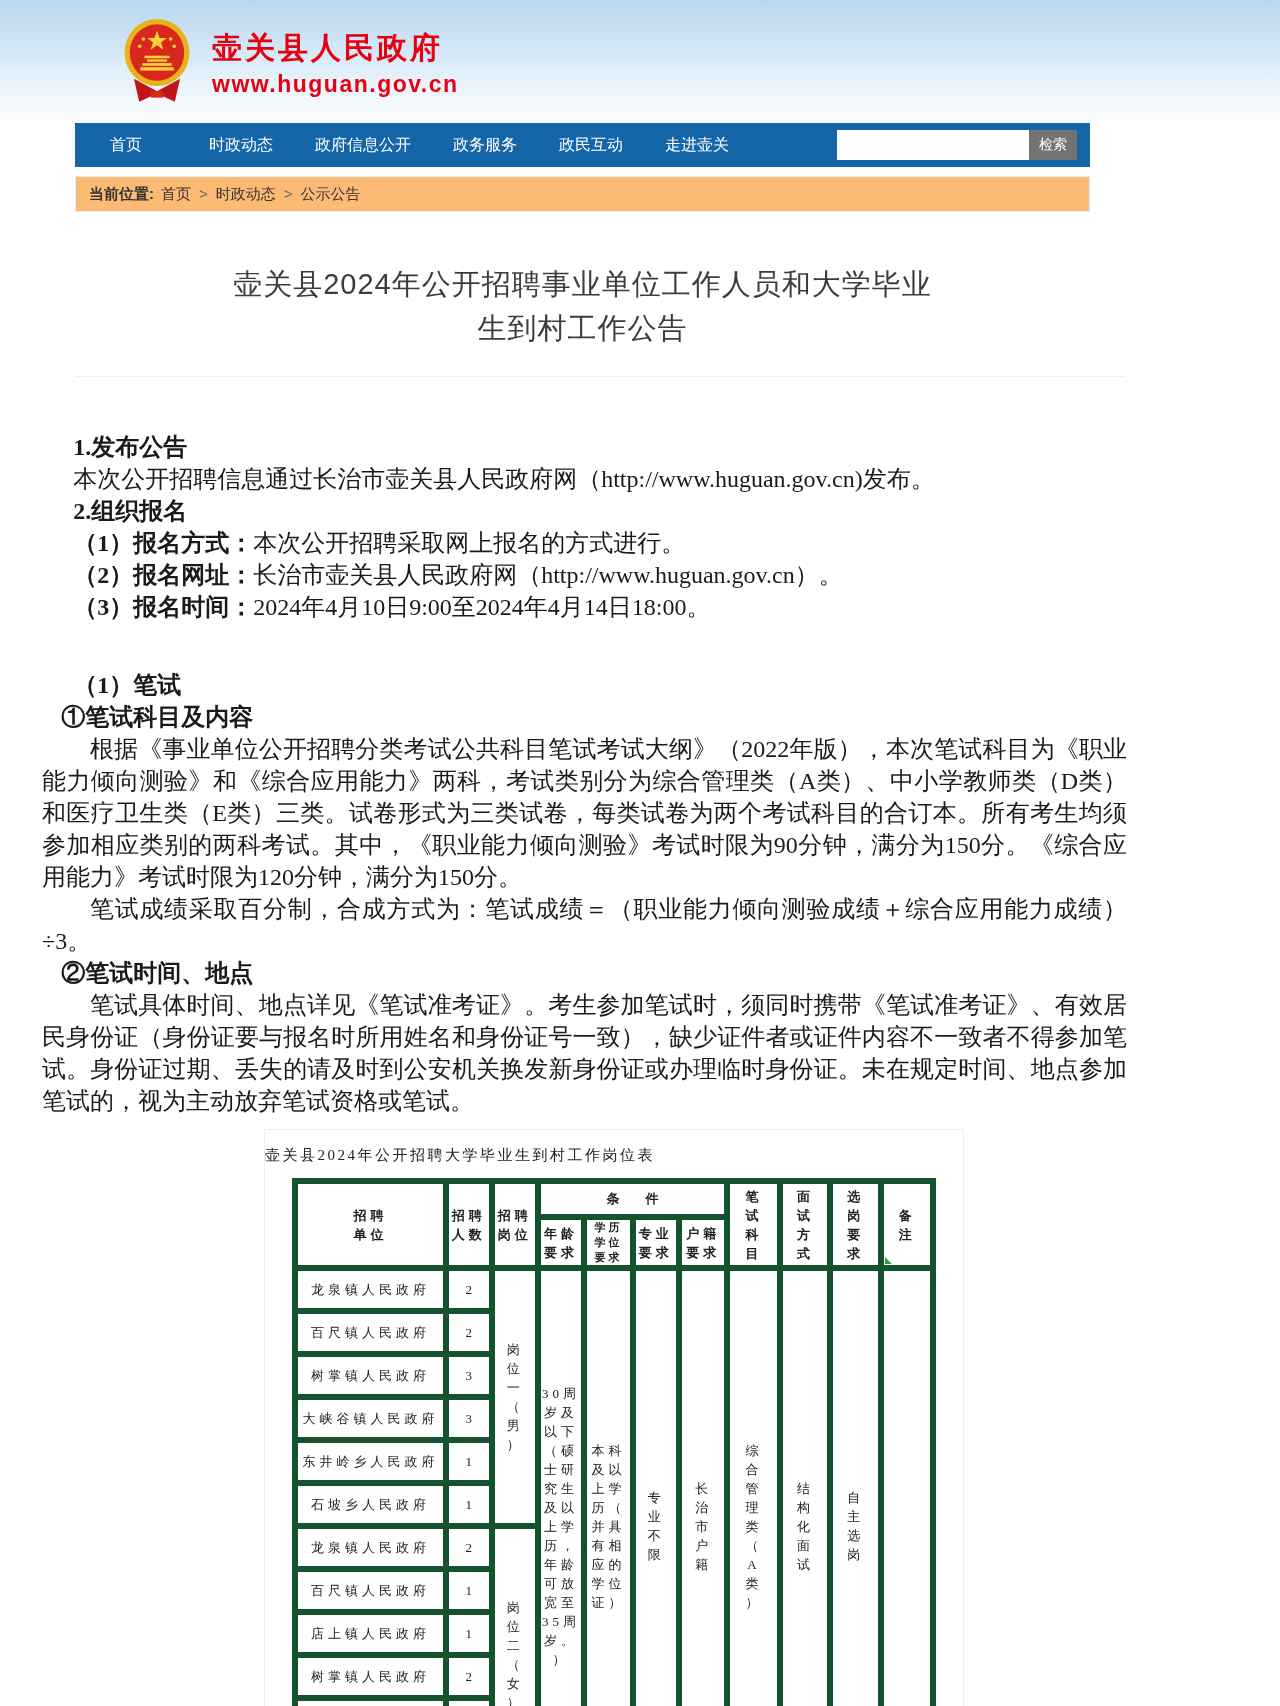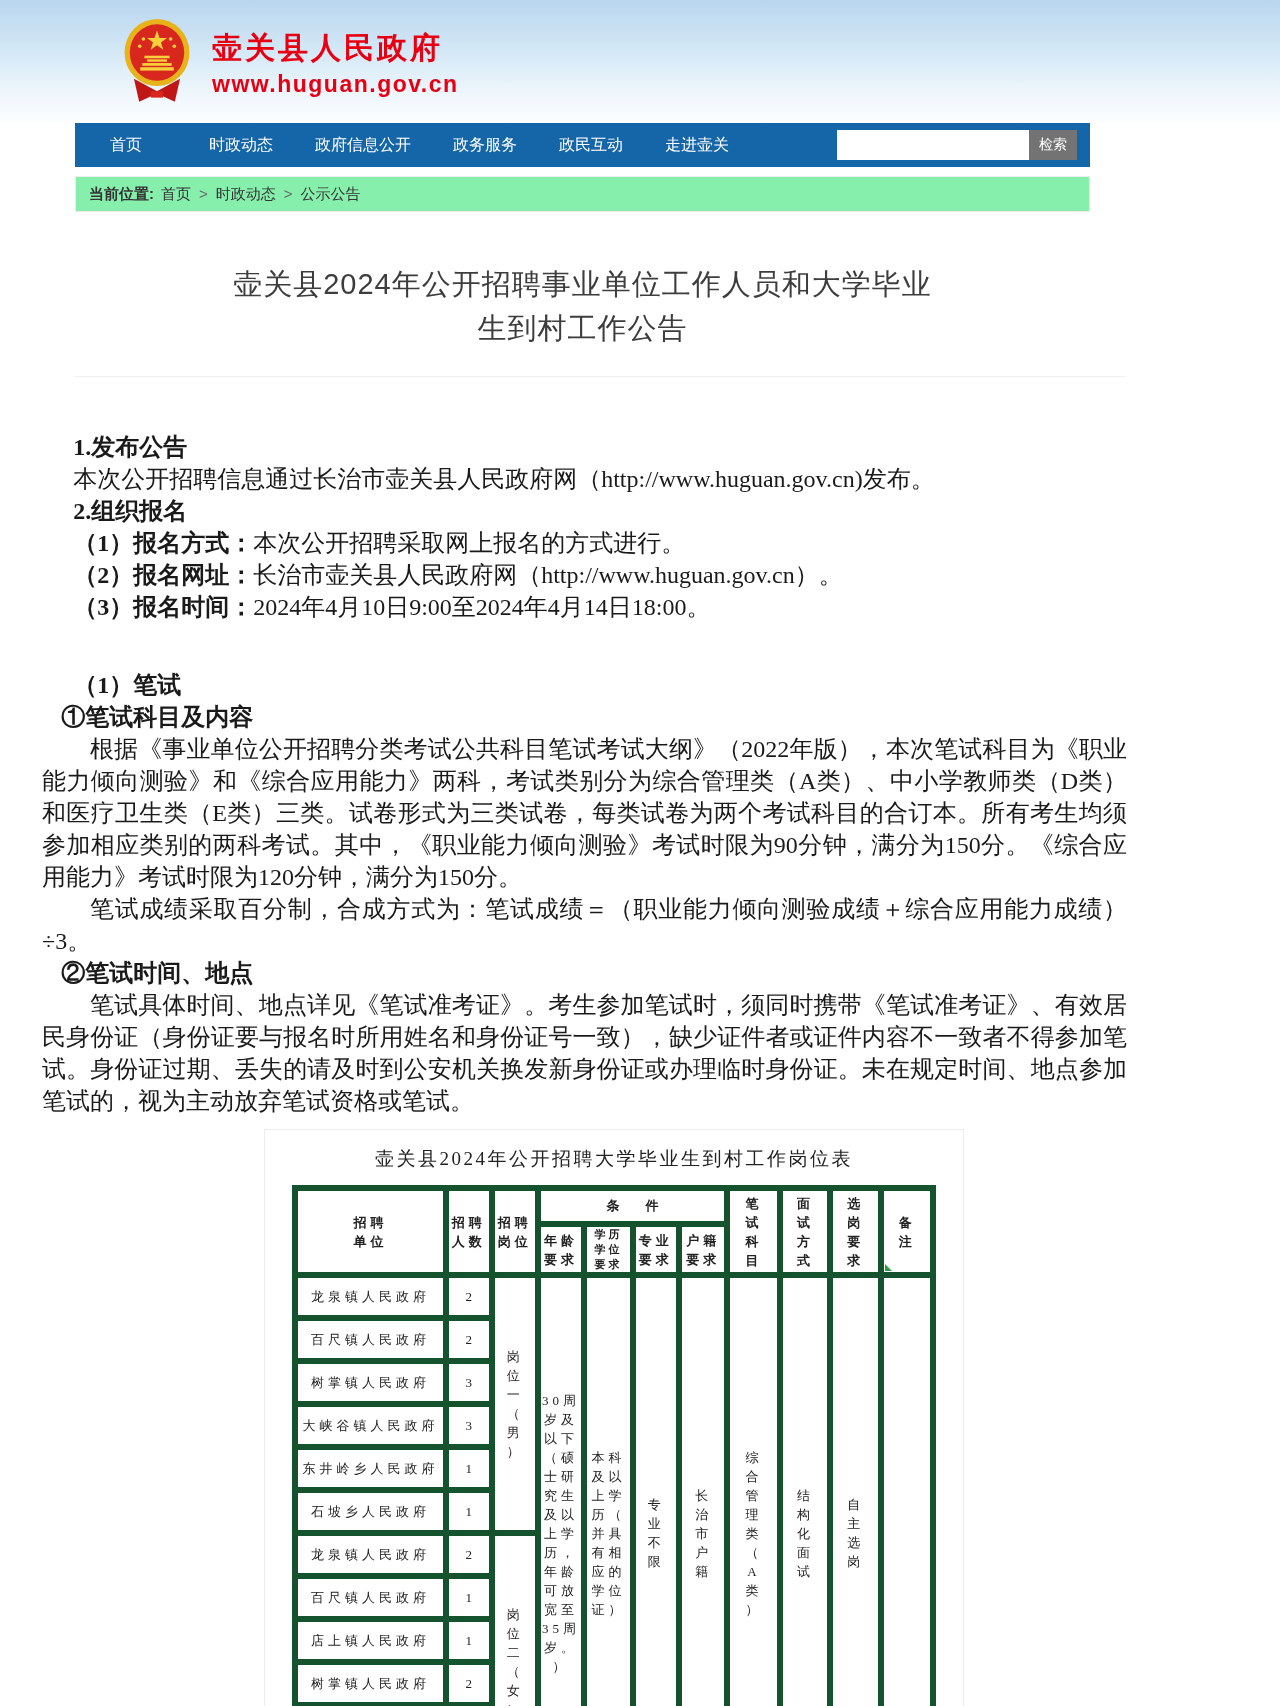--- a/index.html
+++ b/index.html
@@ -33,21 +33,21 @@
     width:192px; height:30px; border:none; outline:none; box-sizing:border-box;
     padding:0 6px; font-size:14px; background:#fff;
   }
   .search button {
     height:30px; width:48px; border:none; background:#737373; color:#fff;
     font-size:14px; cursor:pointer;
   }
   
   .breadcrumb {
     width:1015px; margin:9px 0 0 75px; height:36px; box-sizing:border-box;
-    background:#86efac; border:1px solid #ececec;
+    background:#fdba74; border:1px solid #ececec;
     display:flex; align-items:center; padding-left:13px;
     font-size:15px; color:#333;
   }
   .bc-label { font-weight:bold; margin-right:7px; }
   .bc-link { color:#333; text-decoration:none; cursor:pointer; }
   .bc-sep { margin:0 8px; color:#666; }
   
   .art-title {
     width:1015px; margin:0 0 0 75px; padding-top:50px;
     text-align:center; font-size:29px; line-height:44px; font-weight:500;
@@ -64,22 +64,22 @@
   .ind0 { text-indent:0.8em; }
   .ind1 { text-indent:1.3em; }
   .ind2 { text-indent:2em; }
   .gap  { margin-top:46px; }
   
   .job-wrap {
     width:700px; margin:12px 0 0 264px; background:#fff;
     border:1px solid #ededed; box-sizing:border-box; padding:8px 0 20px;
   }
   .tbl-title {
-    text-align:center; font-family:"Liberation Serif", serif;
-    font-size:19px; letter-spacing:2.5px; color:#222; padding:8px 0 13px;
+    font-family:"Liberation Serif", serif;
+    font-size:15px; letter-spacing:2.5px; color:#222; padding:8px 0 13px;
   }
   table.job {
     border-collapse:collapse; margin:0 auto; table-layout:fixed; width:644px;
     font-family:"Liberation Serif", serif; color:#222;
   }
   table.job th, table.job td {
     border:6px solid #14532d; padding:0; text-align:center; vertical-align:middle;
     font-size:13px; font-weight:normal; overflow:hidden;
   }
   table.job thead th { font-weight:bold; }

